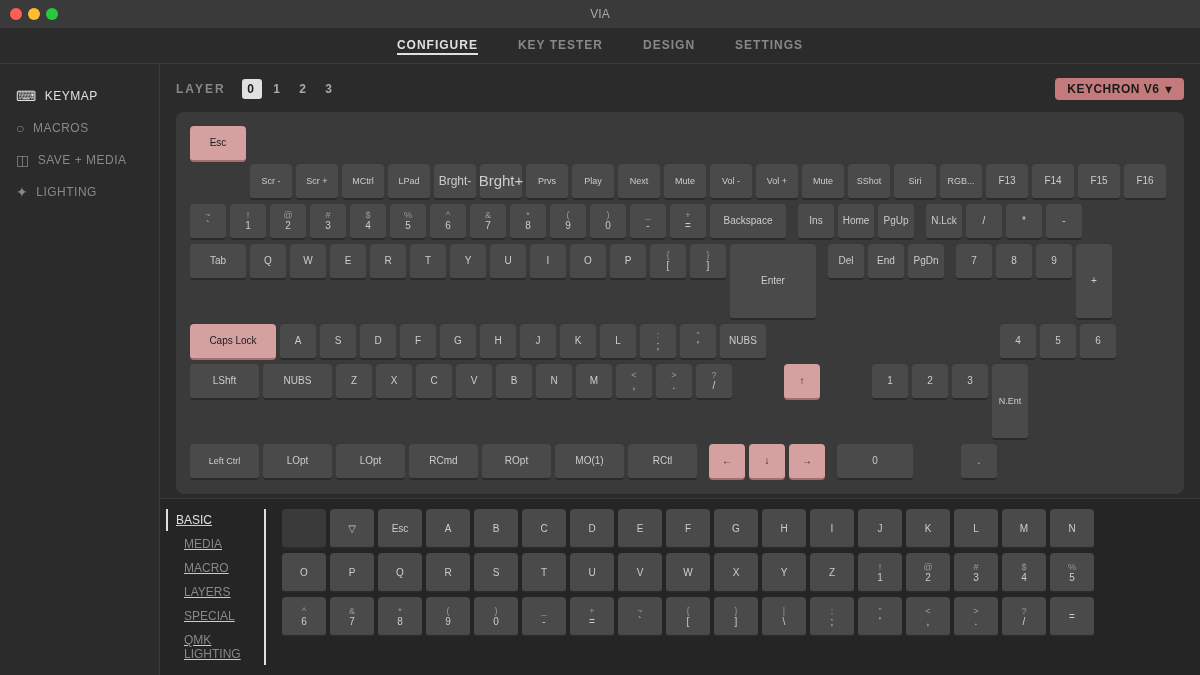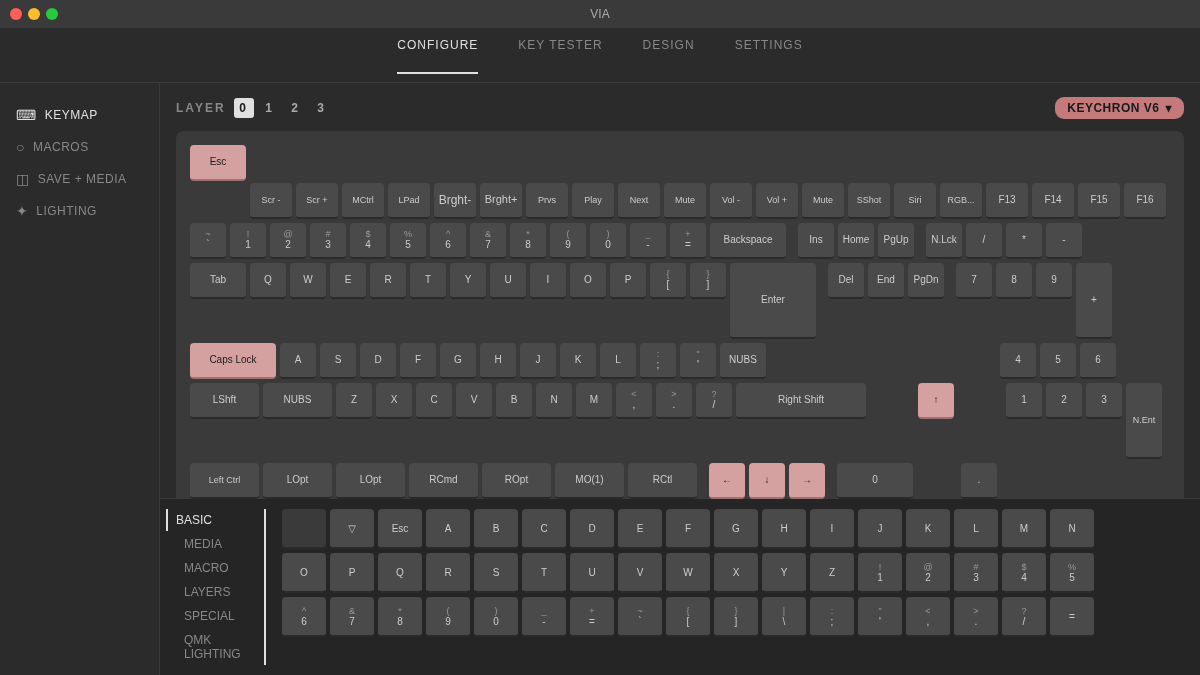--- a/index.html
+++ b/index.html
@@ -51,22 +51,22 @@
       gap: 40px;
       padding: 10px 0 8px;
       border-bottom: 1px solid #3a3a3a;
       flex-shrink: 0;
     }
     .nav-tab {
       font-size: 12px;
       letter-spacing: 1px;
       color: #888;
       cursor: pointer;
-      padding-bottom: 20px;
-      font-weight: 400;
+      padding-bottom: 1px;
+      font-weight: 700;
     }
     .nav-tab.active {
       color: #e0e0e0;
       border-bottom: 2px solid #e0e0e0;
     }
 
     
     .main-content {
       display: flex;
       flex: 1;
@@ -118,21 +118,21 @@
       justify-content: space-between;
       margin-bottom: 12px;
     }
     .layer-label {
       font-size: 12px;
       color: #888;
       letter-spacing: 2px;
       font-weight: 600;
       display: flex;
       align-items: center;
-      gap: 8px;
+      gap: 16px;
     }
     .layer-nums {
       display: flex;
       gap: 6px;
     }
     .layer-num {
       width: 20px; height: 20px;
       display: flex; align-items: center; justify-content: center;
       font-size: 12px;
       color: #aaa;
@@ -141,21 +141,21 @@
     }
     .layer-num.active {
       background: #e0e0e0;
       color: #1a1a1a;
       font-weight: 700;
     }
     .keyboard-name-btn {
       background: #c47a7a;
       color: #1a1a1a;
       border: none;
-      border-radius: 9px;
+      border-radius: 4px;
       padding: 4px 12px;
       font-size: 12px;
       font-weight: 600;
       cursor: pointer;
       display: flex;
       align-items: center;
       gap: 6px;
       letter-spacing: 0.5px;
     }
 
@@ -218,20 +218,21 @@
       flex-shrink: 0;
     }
 
     .picker-sidebar {
       display: flex;
       flex-direction: column;
       gap: 2px;
       width: 90px;
       border-right: 2px solid #e0e0e0;
       padding-right: 8px;
+      text-decoration: underline;
     }
     .picker-sidebar-item {
       font-size: 12px;
       color: #888;
       padding: 4px 8px;
       cursor: pointer;
       font-weight: 500;
     }
     .picker-sidebar-item.active {
       color: #e0e0e0;
@@ -351,21 +352,21 @@
           <div class="key w-fn">
               <span style="font-size:9px">MCtrl</span>
             </div>
           <div class="key w-fn">
               <span style="font-size:9px">LPad</span>
             </div>
           <div class="key w-fn">
               <span style="font-size:12px">Brght-</span>
             </div>
           <div class="key w-fn">
-              <span style="font-size:11px">Brght+</span>
+              <span style="font-size:15px">Brght+</span>
             </div>
           <div class="key w-fn">
               <span style="font-size:9px">Prvs</span>
             </div>
           <div class="key w-fn">
               <span style="font-size:9px">Play</span>
             </div>
           <div class="key w-fn">
               <span style="font-size:9px">Next</span>
             </div>
@@ -648,23 +649,20 @@
               <div class="key-top">&lt;</div>
               <div>,</div>
             </div>
           <div class="key w-1">
               <div class="key-top">&gt;</div>
               <div>.</div>
             </div>
           <div class="key w-1">
               <div class="key-top">?</div>
               <div>/</div>
-            </div>
-          <div class="key" style="width:130px;">
-              <span>Right Shift</span>
             </div>
           <div style="width:4px;flex-shrink:0"></div>
           <div style="width:36px;flex-shrink:0;"></div>
           <div class="key w-1 highlighted" style="position:relative;margin-left:0;">
               <span>↑</span>
             </div>
           <div style="width:36px;flex-shrink:0;"></div>
           <div style="width:4px;flex-shrink:0"></div>
           <div class="key w-1">
               <span>1</span>

